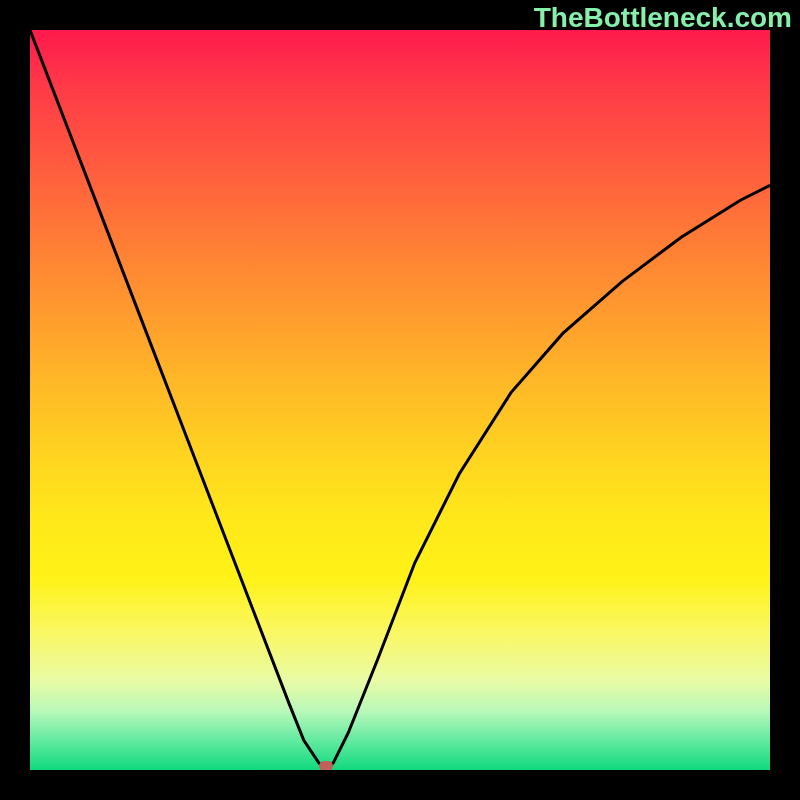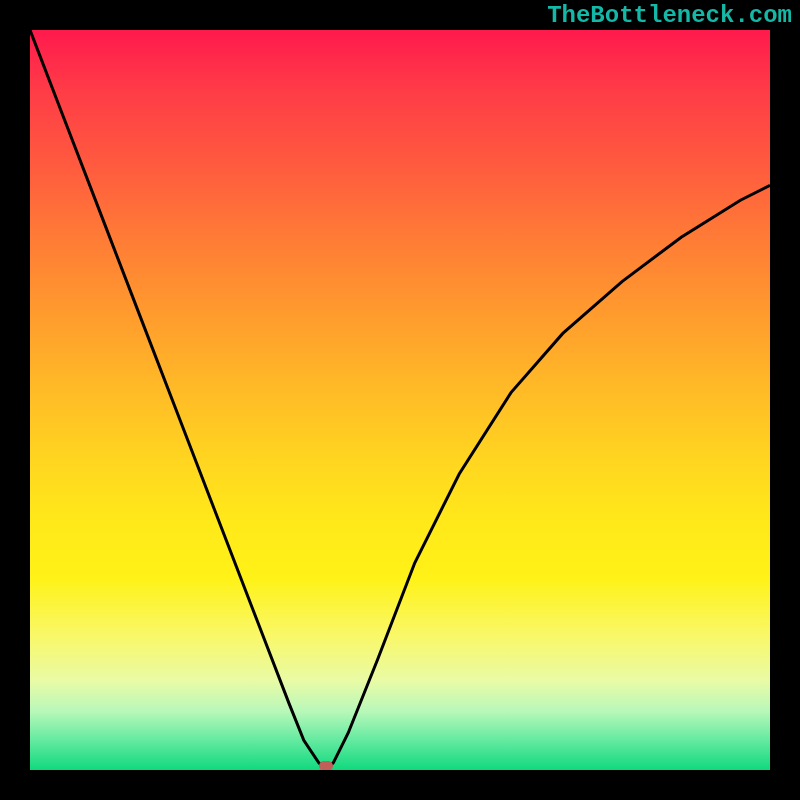--- a/index.html
+++ b/index.html
@@ -14,26 +14,25 @@
   }
   .frame {
     position: absolute;
     inset: 0;
     background: #000;
   }
   .watermark {
     position: absolute;
     top: 2px;
     right: 8px;
-    color: #14b8a6;
-    font-size: 24px;
+    color: #86efac;
+    font-size: 28px;
     font-weight: 600;
     z-index: 10;
     user-select: none;
-    font-family: Liberation Mono, monospace;
   }
   .plot-area {
     position: absolute;
     top: 30px;
     left: 30px;
     width: 740px;
     height: 740px;
     overflow: hidden;
   }
   .gradient {

